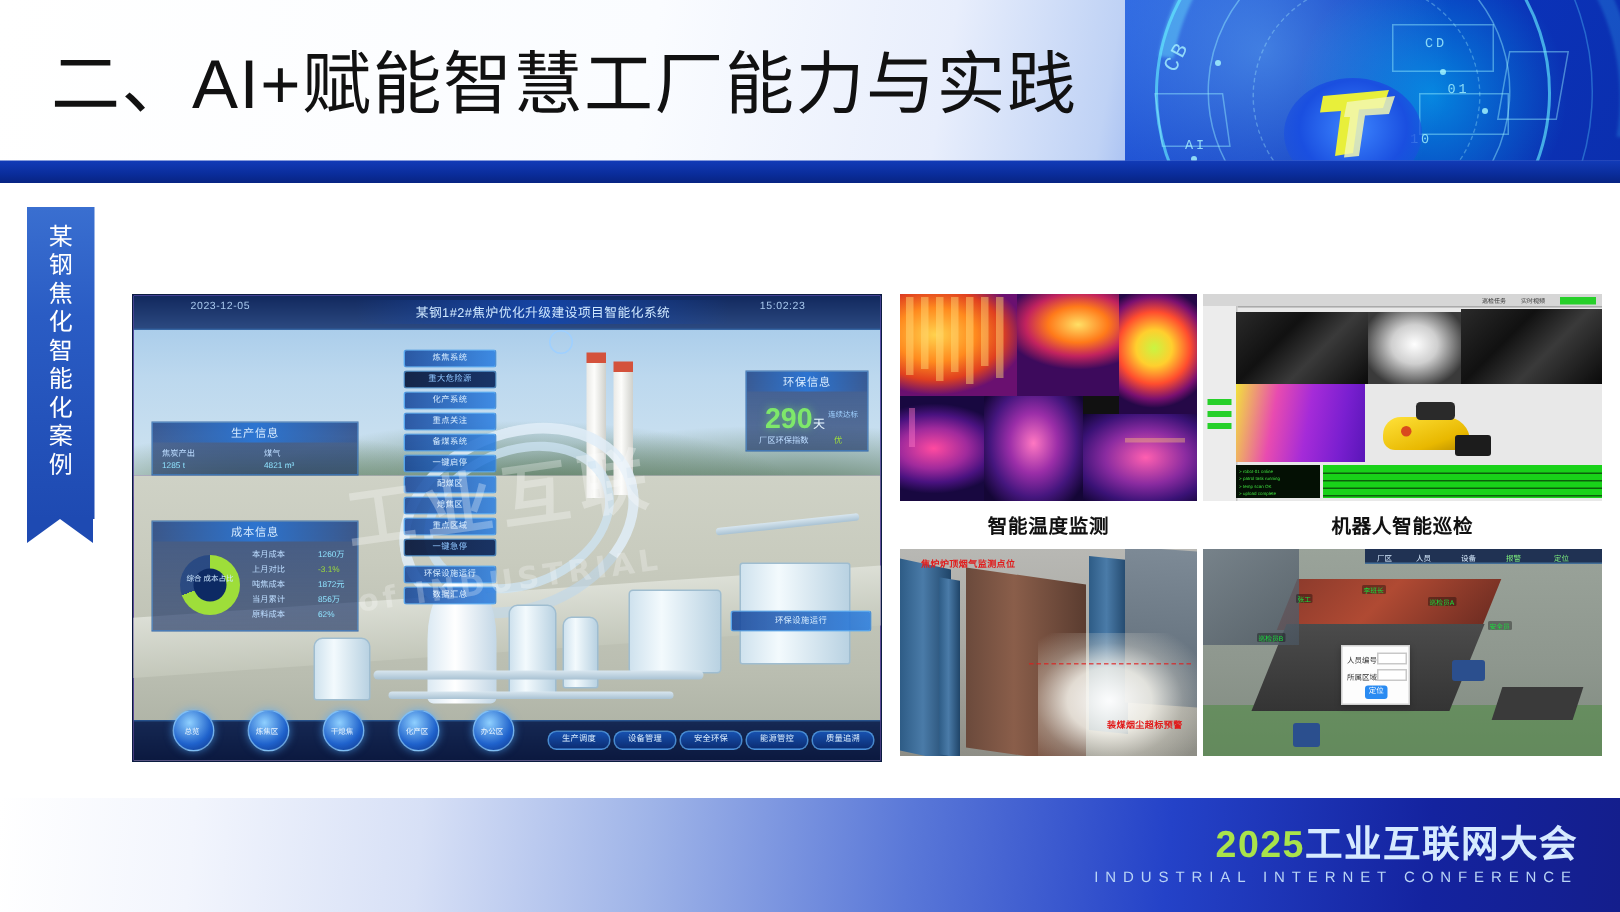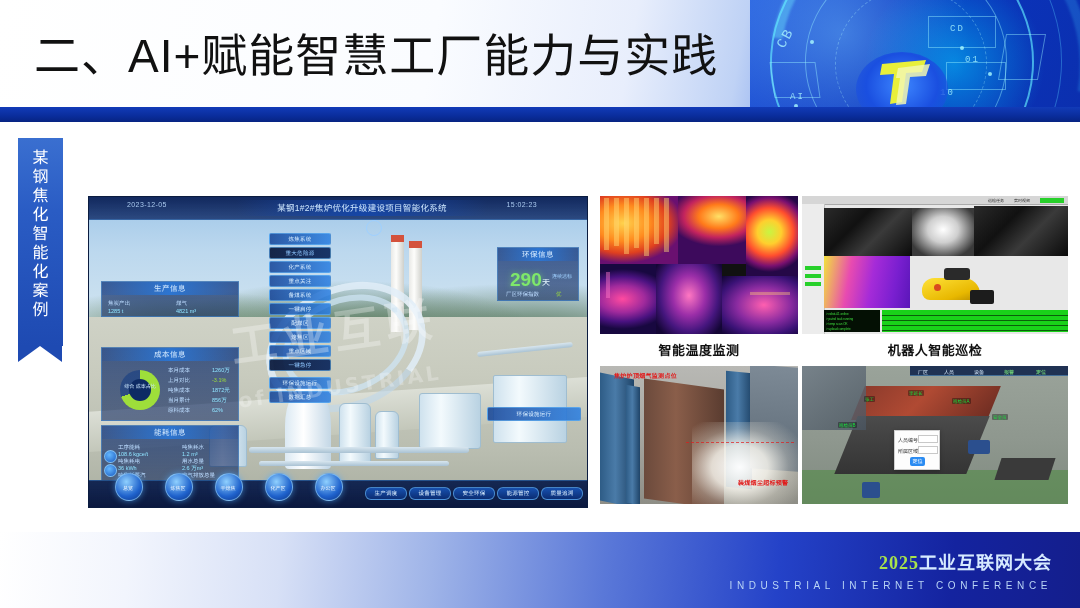--- a/index.html
+++ b/index.html
@@ -350,22 +350,22 @@
   .pp-green{position:absolute;background:#4c8b3f;}
   .pp-blue{position:absolute;background:#2b4f8e;border-radius:2px;}
 
   
   .footer{
     position:absolute;left:0;top:532px;width:1080px;height:76px;
     background:linear-gradient(95deg,#ffffff 0%,#f2f5fd 12%,#d7e0f6 26%,#9fb4e8 40%,#5a78d8 56%,#2442c8 72%,#14239f 88%,#141e8c 100%);
   }
   .footer-logo{position:absolute;right:28px;top:548px;text-align:right;}
   .fl-main{
-    font-size:18px;line-height:30px;font-weight:bold;letter-spacing:1px;
-    font-family:Liberation Serif, serif;
+    font-size:25px;line-height:30px;font-weight:bold;letter-spacing:1px;
+    font-family:Liberation Sans, sans-serif;
     white-space:nowrap;
   }
   .fl-year{color:#a9e34b;}
   .fl-cn{color:#d6eaff;}
   .fl-sub{
     font-size:10px;letter-spacing:4.6px;color:#b9d4f5;
     font-family:"Liberation Sans",sans-serif;
     margin-top:2px;white-space:nowrap;
   }
 </style>
@@ -473,35 +473,20 @@
     </div>
 
     <div class="panel" style="left:12px;top:84px;width:136px;height:34px;">
       <div class="panel-hd">生产信息</div>
       <div class="kv" style="left:6px;top:17px;">焦炭产出</div>
       <div class="kv" style="left:6px;top:25px;color:#8fe3ff;">1285 t</div>
       <div class="kv" style="left:74px;top:17px;">煤气</div>
       <div class="kv" style="left:74px;top:25px;color:#8fe3ff;">4821 m³</div>
     </div>
 
-    <div class="panel" style="left:12px;top:228px;width:136px;height:54px;">
-      <div class="panel-hd">能耗信息</div>
-      <div class="kv" style="left:16px;top:17px;">工序能耗</div>
-      <div class="kv" style="left:16px;top:24px;color:#8fe3ff;">108.6 kgce/t</div>
-      <div class="kv" style="left:80px;top:17px;">吨焦耗水</div>
-      <div class="kv" style="left:80px;top:24px;color:#8fe3ff;">1.2 m³</div>
-      <div class="kv" style="left:16px;top:31px;">吨焦耗电</div>
-      <div class="kv" style="left:16px;top:38px;color:#8fe3ff;">36 kWh</div>
-      <div class="kv" style="left:80px;top:31px;">用水总量</div>
-      <div class="kv" style="left:80px;top:38px;color:#8fe3ff;">2.6 万m³</div>
-      <div class="kv" style="left:16px;top:45px;">吨焦耗蒸汽</div>
-      <div class="kv" style="left:80px;top:45px;">废气排放总量</div>
-      <div class="icon-circle" style="left:2px;top:24px;width:11px;height:11px;"></div>
-      <div class="icon-circle" style="left:2px;top:38px;width:11px;height:11px;"></div>
-    </div>
 
     <div>
       <div class="menu-btn" style="left:180px;top:36px;">炼焦系统</div>
       <div class="menu-btn dark" style="left:180px;top:50px;">重大危险源</div>
       <div class="menu-btn" style="left:180px;top:64px;">化产系统</div>
       <div class="menu-btn" style="left:180px;top:78px;">重点关注</div>
       <div class="menu-btn" style="left:180px;top:92px;">备煤系统</div>
       <div class="menu-btn" style="left:180px;top:106px;">一键启停</div>
       <div class="menu-btn" style="left:180px;top:120px;">配煤区</div>
       <div class="menu-btn" style="left:180px;top:134px;">熄焦区</div>

